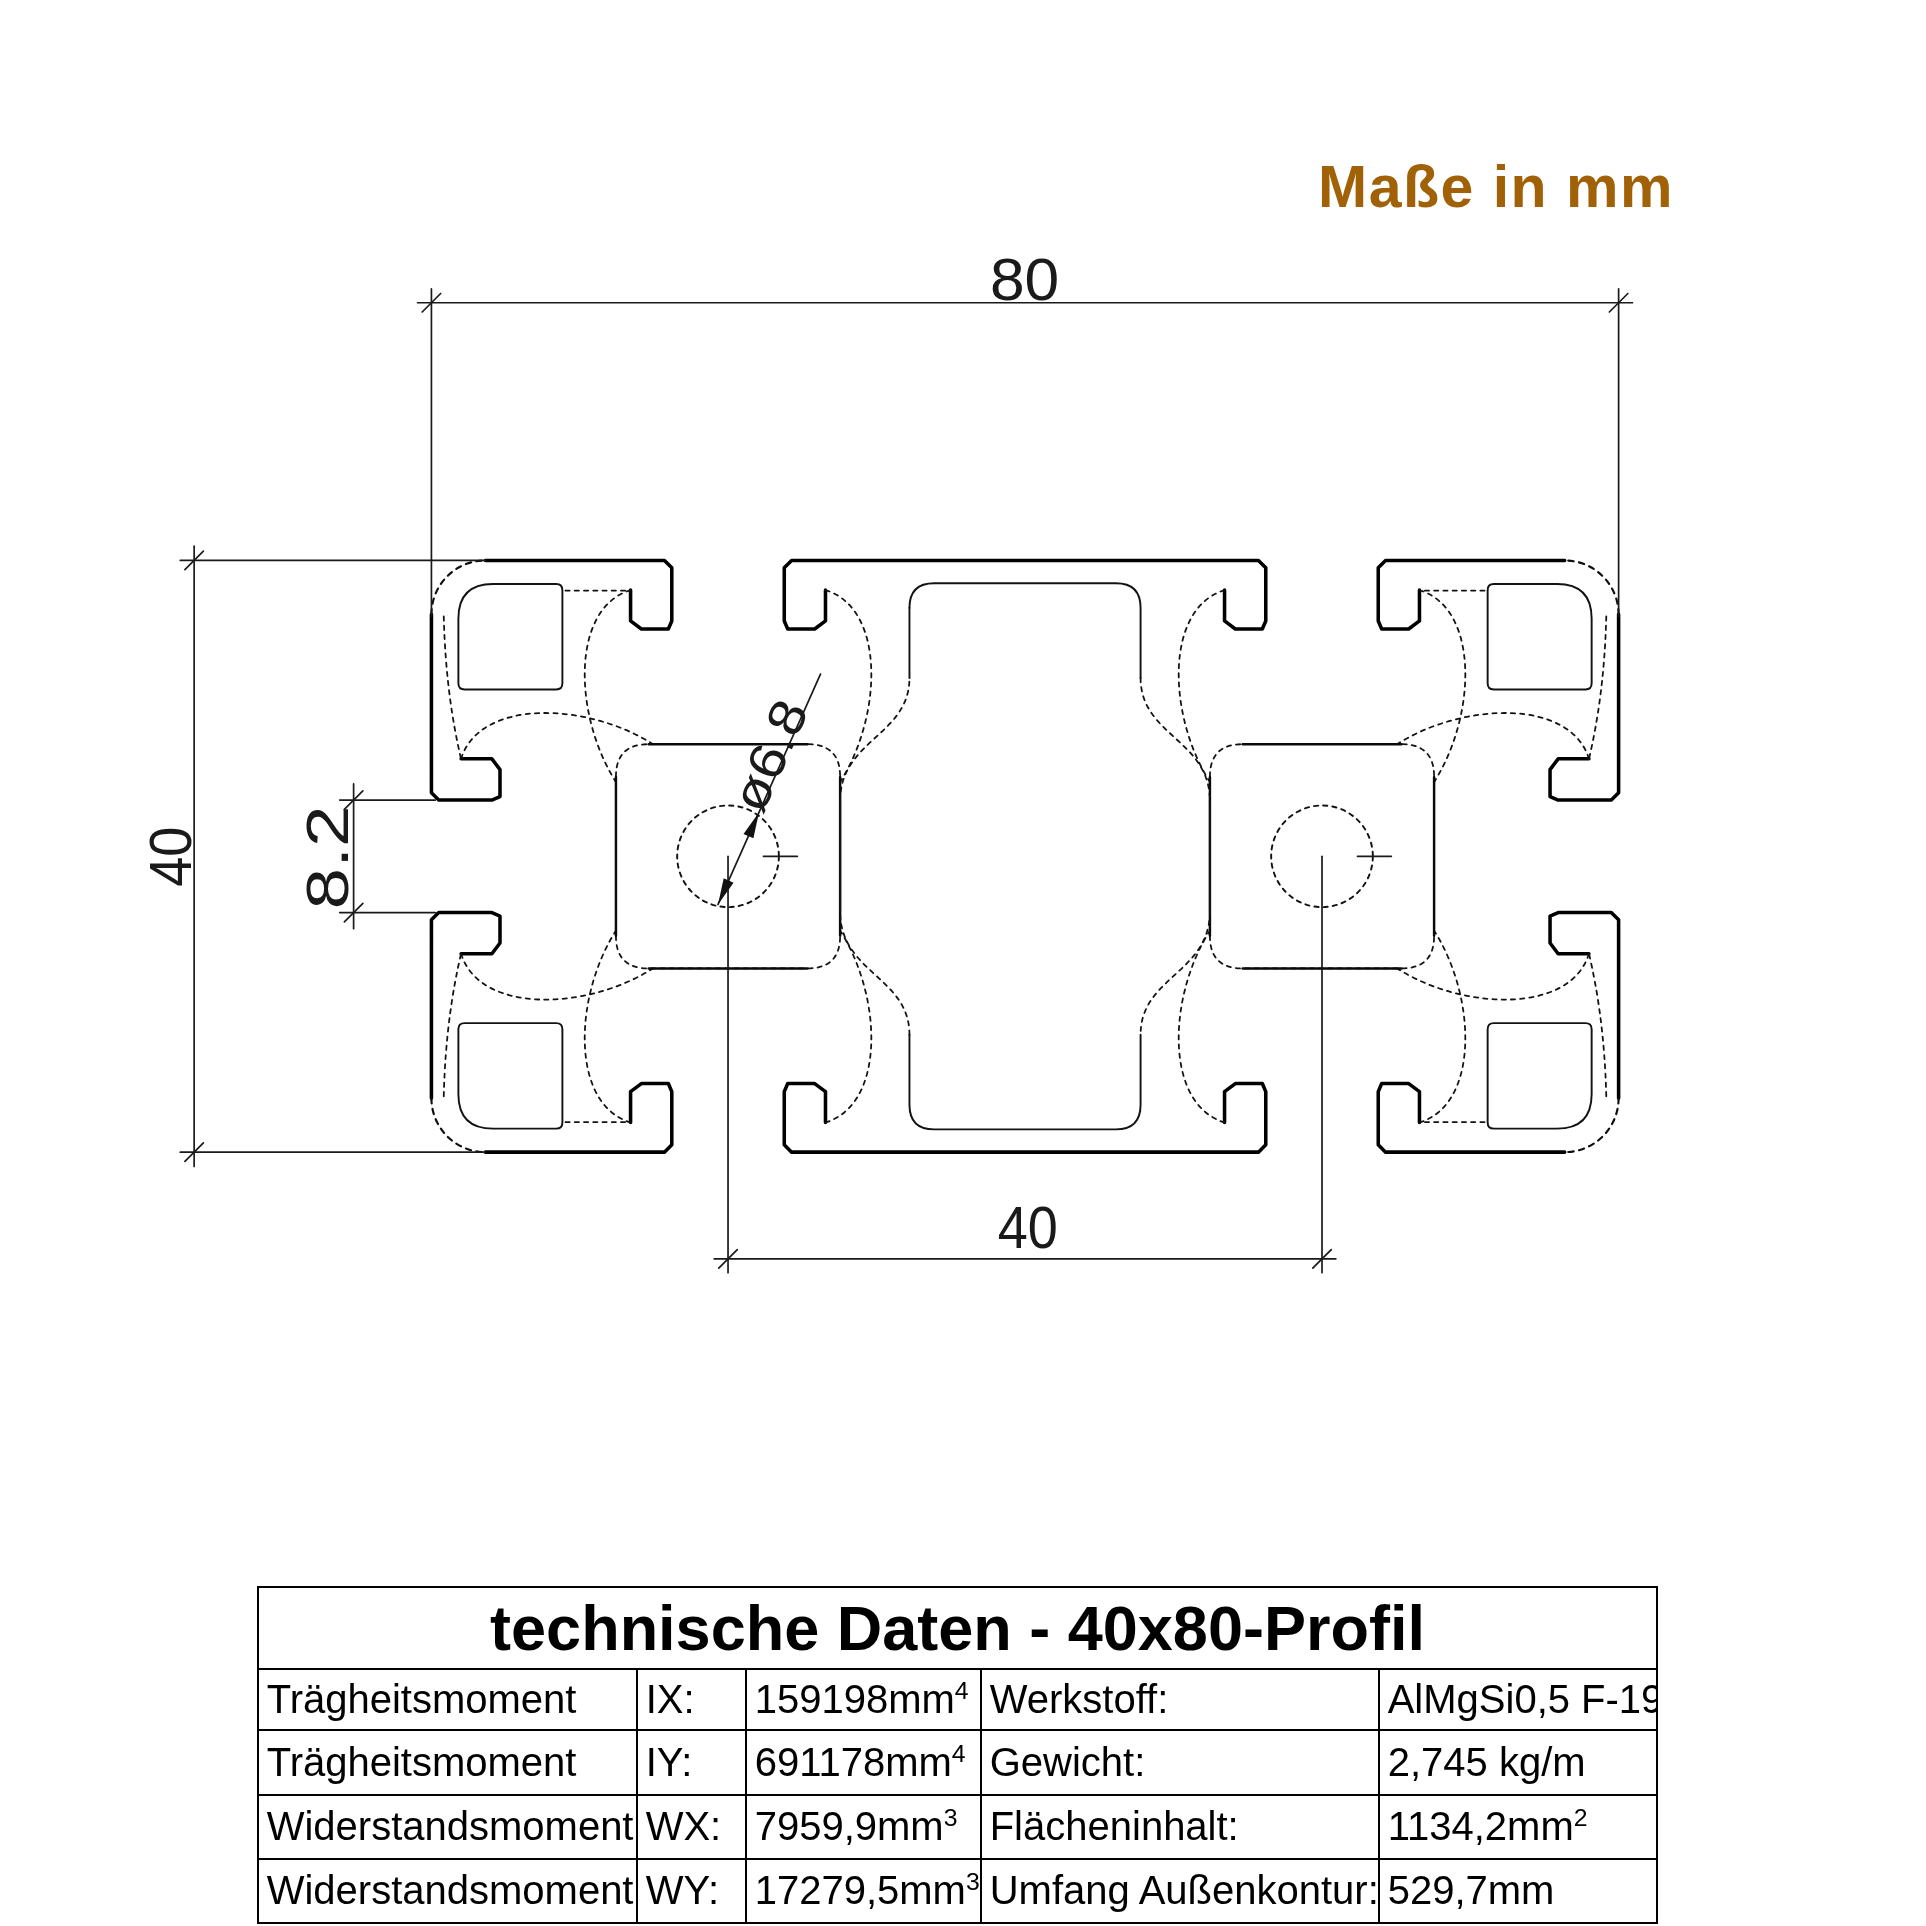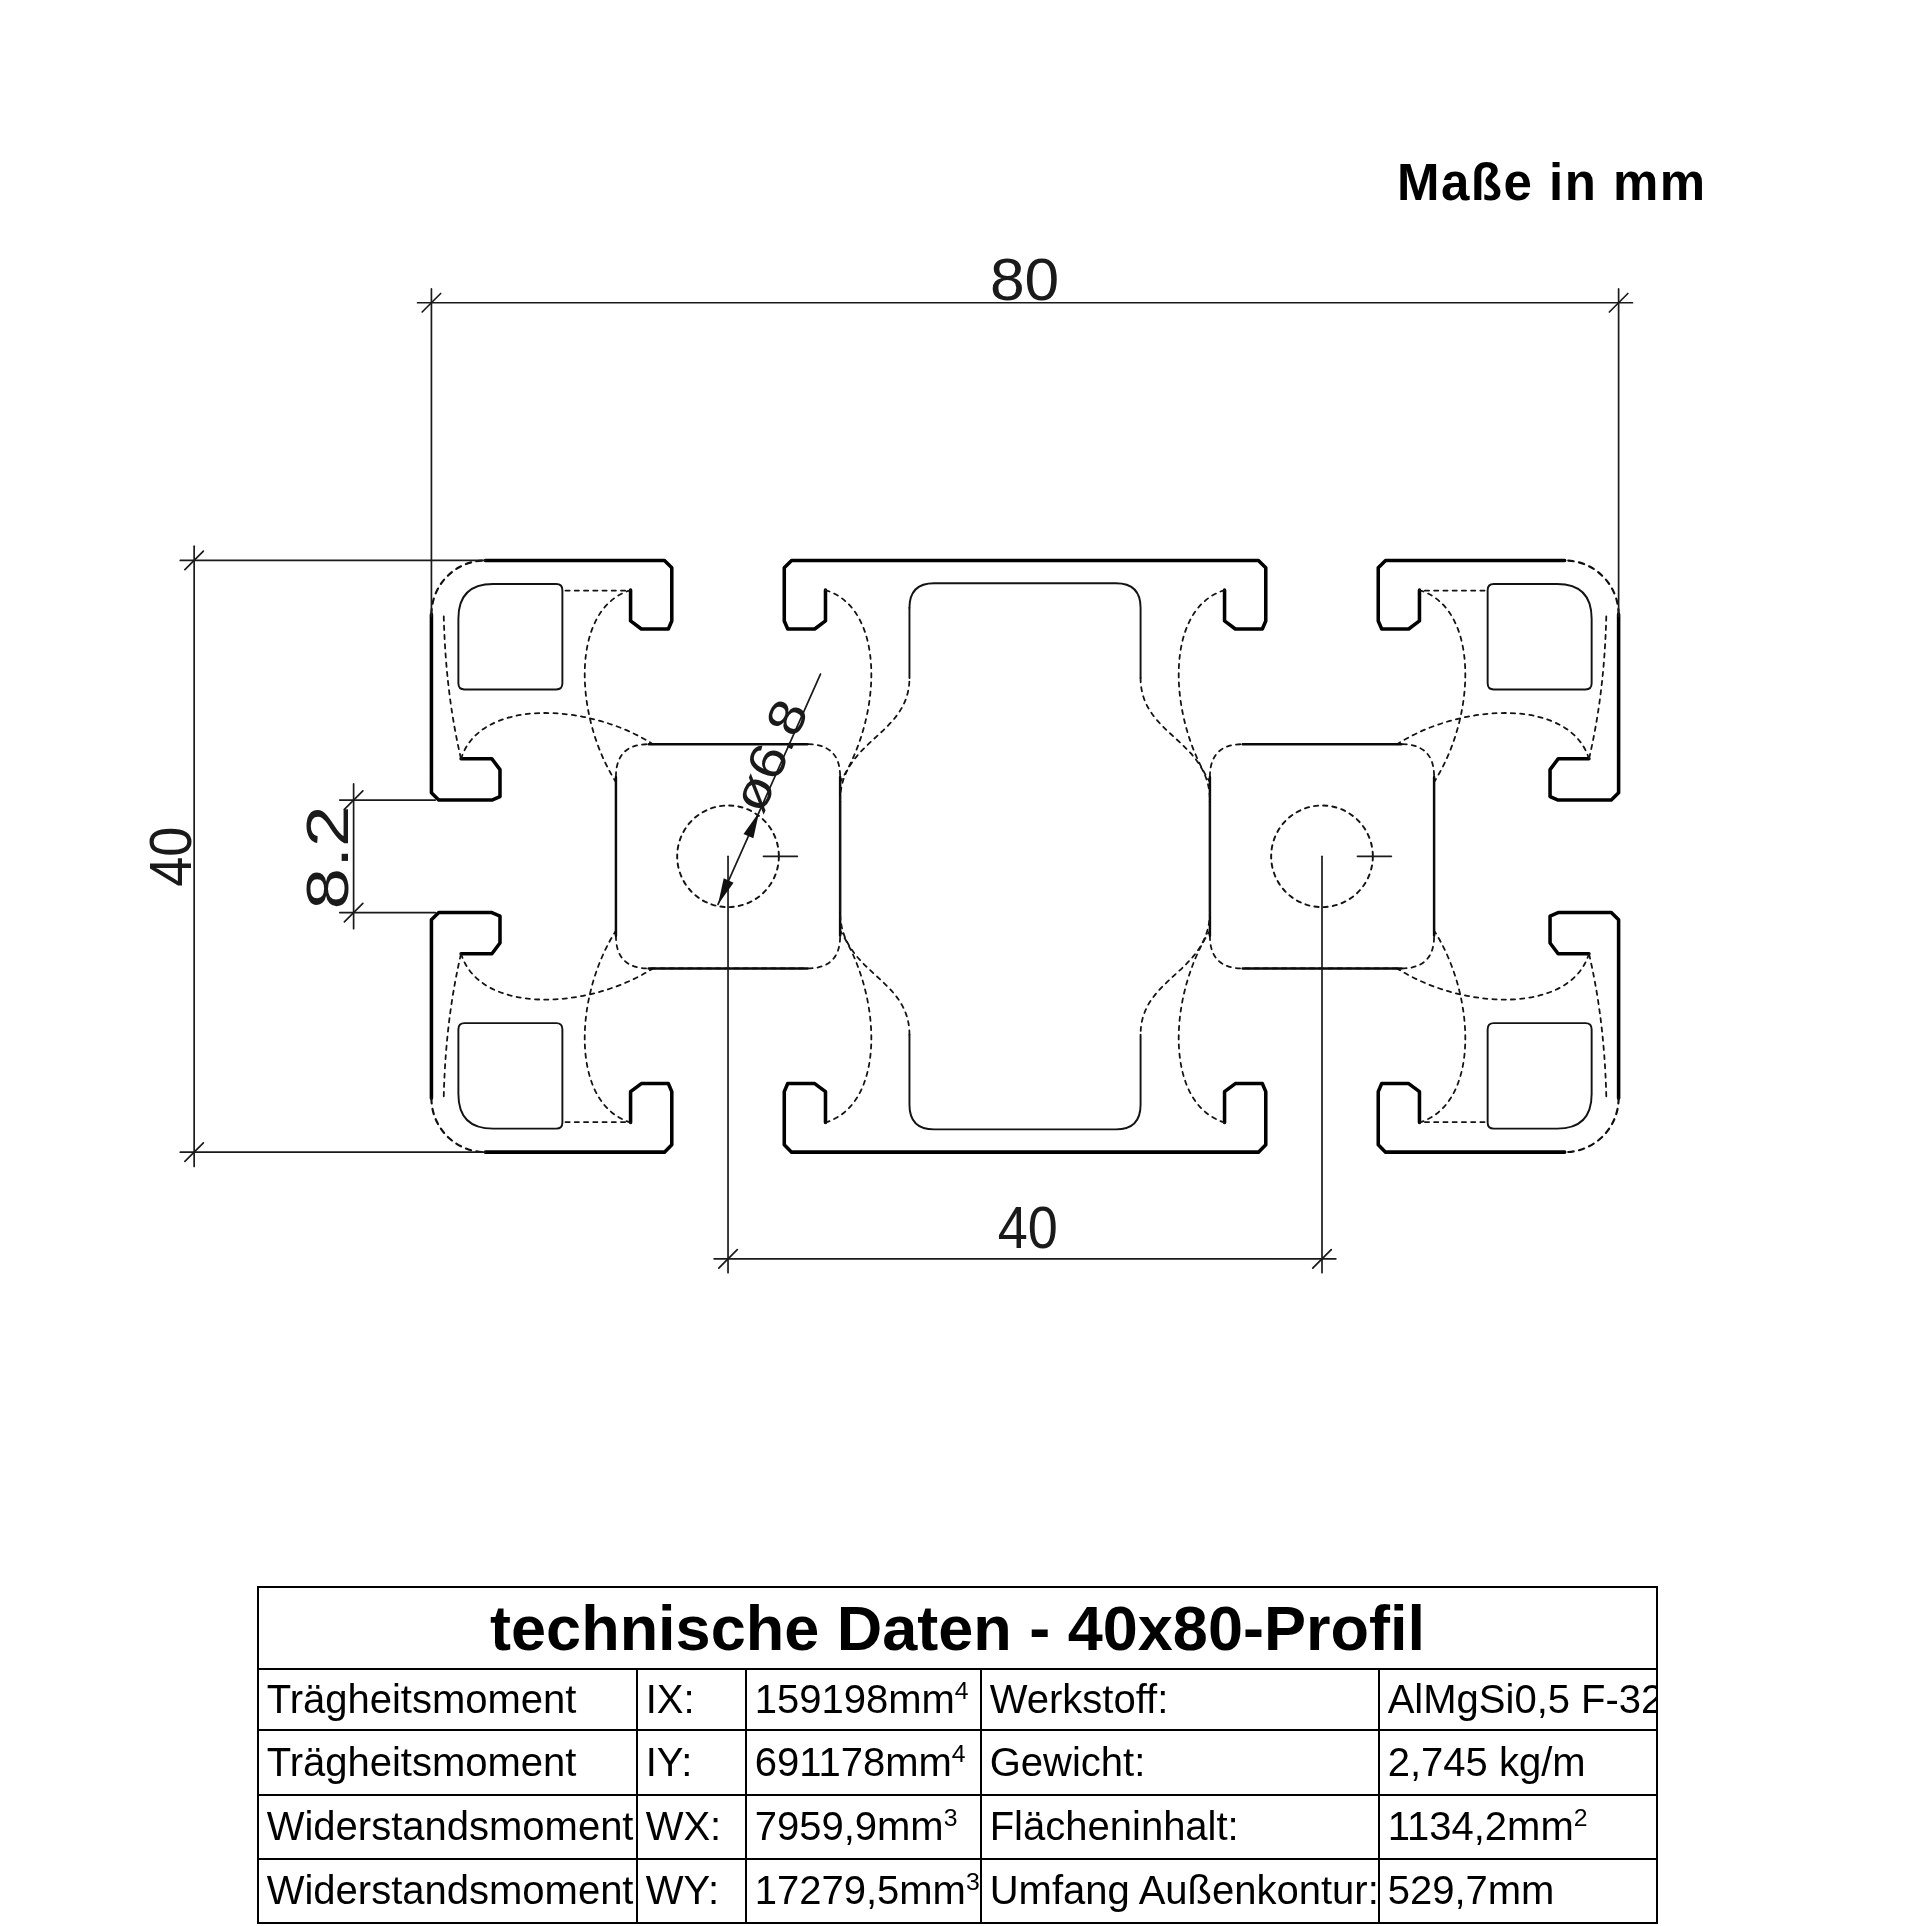--- a/index.html
+++ b/index.html
@@ -4,22 +4,22 @@
 html,body{margin:0;padding:0;background:#fff;width:1926px;height:1926px;overflow:hidden}
 *{box-sizing:border-box}
 .tk{stroke:#000;stroke-width:4.6}
 .tn{stroke:#131313;stroke-width:2.5}
 .dh{stroke:#131313;stroke-width:2.3;stroke-dasharray:5.5 6.5}
 .ch{stroke:#0a0a0a;stroke-width:3.2}
 .co{stroke:#0f0f0f;stroke-width:2.8;stroke-dasharray:7 7}
 .ci{stroke:#131313;stroke-width:2.5;stroke-dasharray:5.5 6.5}
 .dl{stroke:#1a1a1a;stroke-width:2.2}
 .dt{font-family:"Liberation Sans",sans-serif;font-size:76px;fill:#1a1a1a}
-#mass{position:absolute;left:1397px;top:153px;font-family:"Liberation Sans",sans-serif;
- font-weight:bold;font-size:51px;letter-spacing:1.5px;color:#000000;white-space:nowrap}
+#mass{position:absolute;left:1318px;top:153px;font-family:"Liberation Sans",sans-serif;
+ font-weight:bold;font-size:59px;letter-spacing:1.5px;color:#a16207;white-space:nowrap}
 #tbl{position:absolute;left:257px;top:1586px;width:1399px;height:338px;border-collapse:collapse;
  table-layout:fixed;font-family:"Liberation Sans",sans-serif;color:#000}
 #tbl td{border:2.3px solid #000;padding:0 7.7px;font-size:40px;vertical-align:middle;overflow:hidden;white-space:nowrap}
 #tbl td.ttl{font-size:63px;font-weight:bold;text-align:center;letter-spacing:0px}
 #tbl td.r{text-align:left}
 #tbl sup{font-size:62%}
 </style></head>
 <body>
 <svg width="1926" height="1926" viewBox="0 0 2500 2500" style="position:absolute;left:0;top:0">
     <g fill="none" stroke-linecap="round" stroke-linejoin="round">
@@ -125,21 +125,21 @@
     </colgroup>
 <tbody>
       <tr style="height:78px">
         <td class="ttl" colspan="5">technische Daten - 40x80-Profil</td>
       </tr>
 <tr style="height:58px">
         <td>Trägheitsmoment</td>
         <td>IX:</td>
         <td class="r">159198mm<sup>4</sup></td>
         <td>Werkstoff:</td>
-        <td class="r">AlMgSi0,5 F-32</td>
+        <td class="r">AlMgSi0,5 F-19</td>
       </tr>
 <tr style="height:62px">
         <td>Trägheitsmoment</td>
         <td>IY:</td>
         <td class="r">691178mm<sup>4</sup></td>
         <td>Gewicht:</td>
         <td class="r">2,745 kg/m</td>
       </tr>
 <tr style="height:61px">
         <td>Widerstandsmoment</td>

